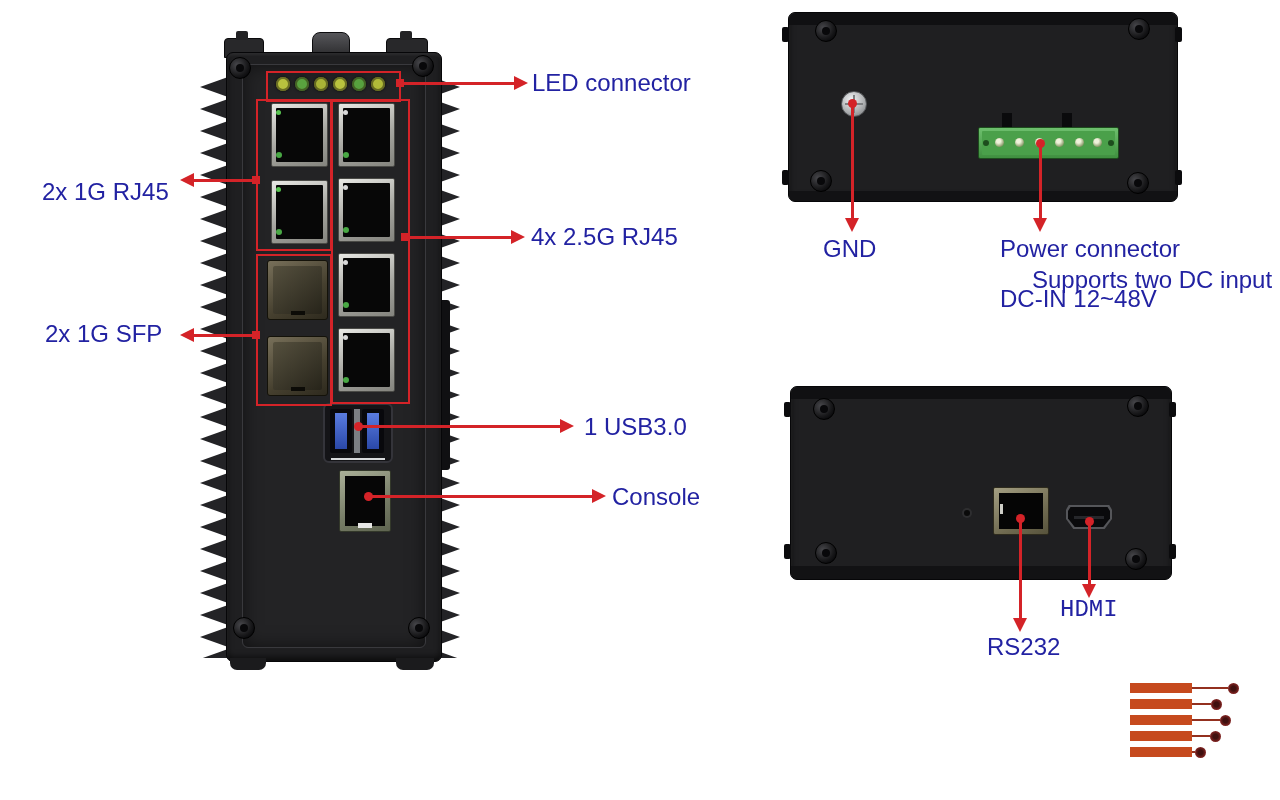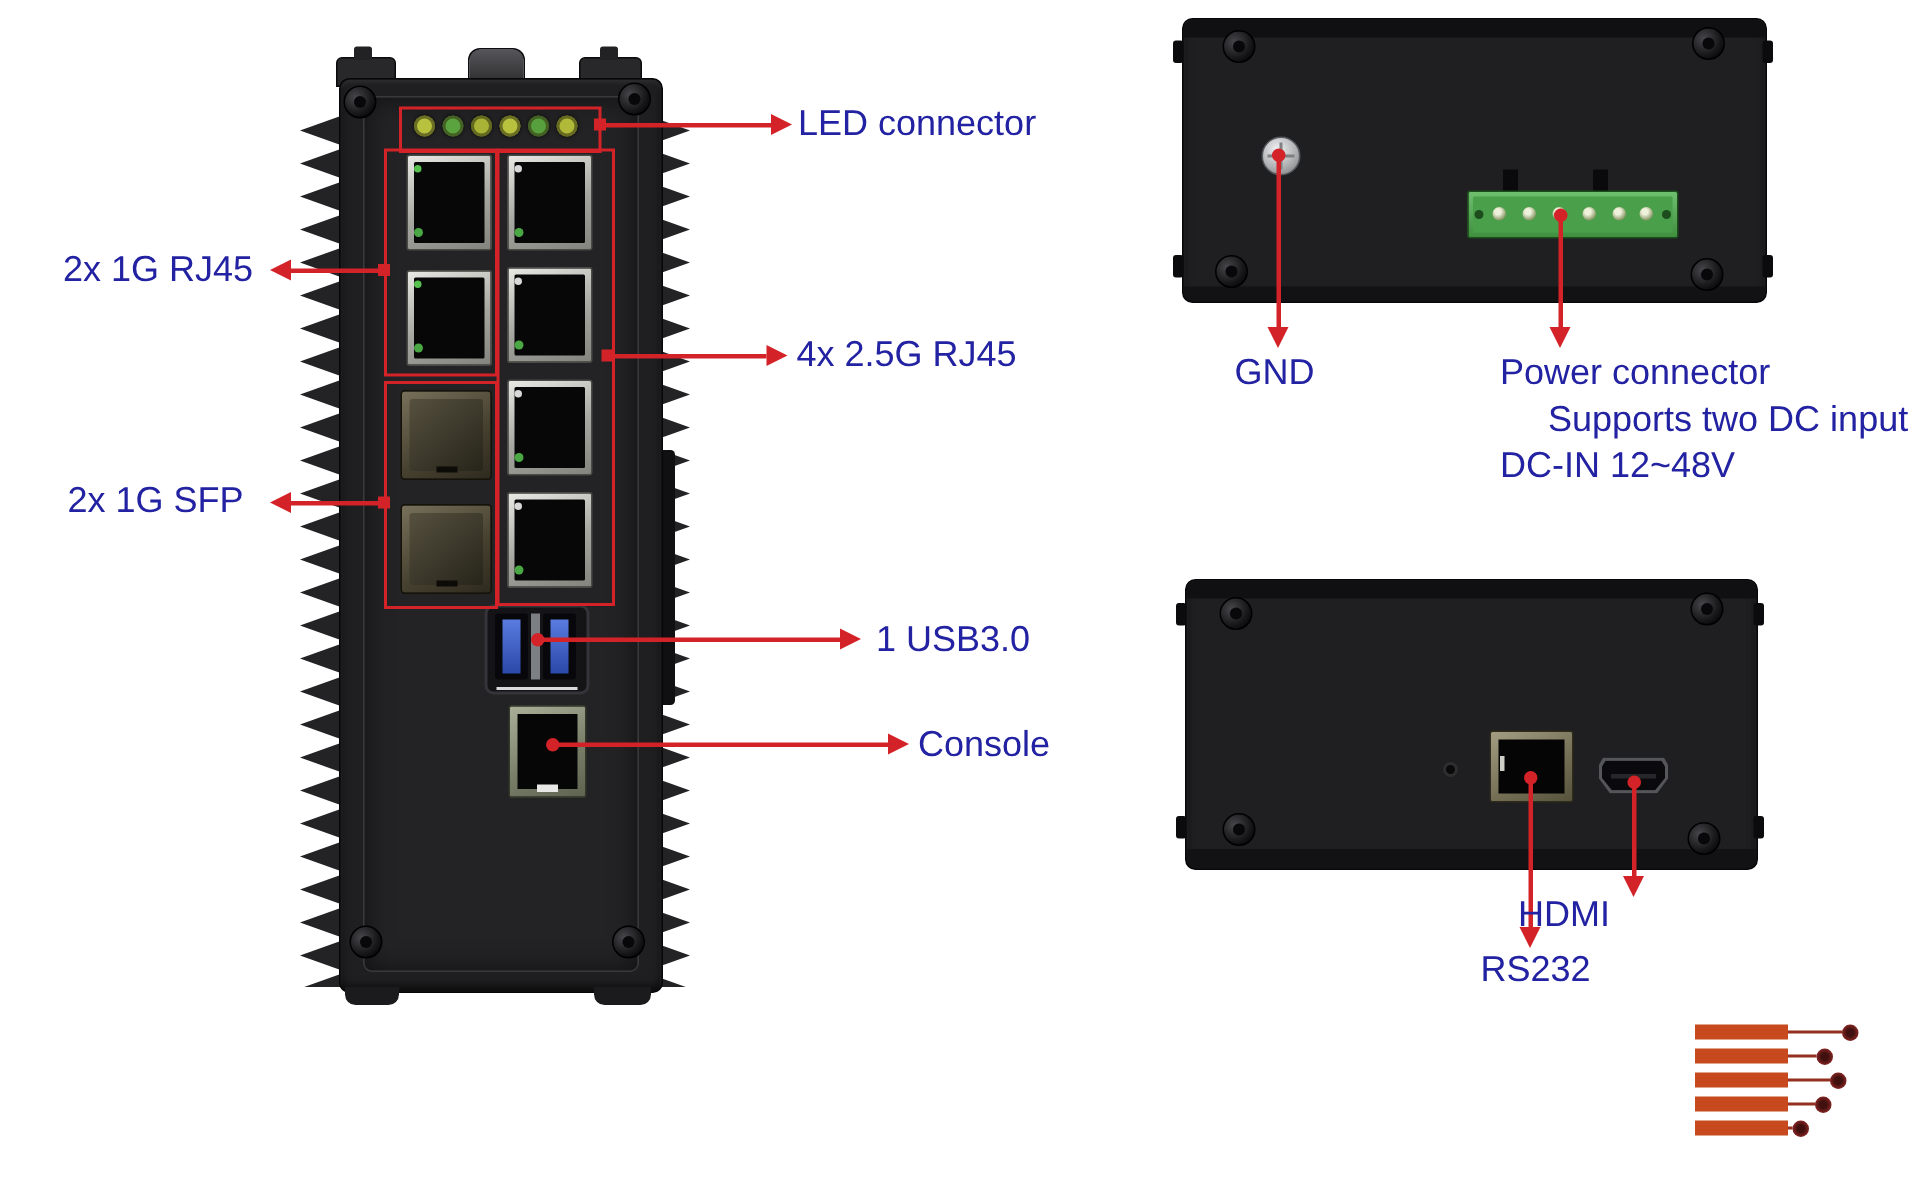--- a/index.html
+++ b/index.html
@@ -271,21 +271,21 @@
     <span class="asq" style="left:401px;top:233px;"></span>
     <span class="shaft-h" style="left:405px;top:236px;width:106px;"></span>
     <span class="head-r" style="left:511px;top:230px;"></span>
     <span class="label" style="left:531px;top:223px;">4x 2.5G RJ45</span>
   </div>
 
   <div>
     <span class="head-l" style="left:180px;top:173px;"></span>
     <span class="shaft-h" style="left:193px;top:179px;width:64px;"></span>
     <span class="asq" style="left:252px;top:176px;"></span>
-    <span class="label" style="left:42px;top:166px;">2x 1G RJ45</span>
+    <span class="label" style="left:42px;top:178px;">2x 1G RJ45</span>
   </div>
 
   <div>
     <span class="head-l" style="left:180px;top:328px;"></span>
     <span class="shaft-h" style="left:193px;top:334px;width:64px;"></span>
     <span class="asq" style="left:252px;top:331px;"></span>
     <span class="label" style="left:45px;top:320px;">2x 1G SFP</span>
   </div>
 
   <div>
@@ -348,21 +348,21 @@
     <span class="head-d" style="left:845px;top:218px;"></span>
     <span class="label" style="left:823px;top:235px;">GND</span>
   </div>
 
   <div>
     <span class="adot" style="left:1036px;top:139px;"></span>
     <span class="shaft-v" style="left:1039px;top:144px;height:74px;"></span>
     <span class="head-d" style="left:1033px;top:218px;"></span>
     <span class="label" style="left:1000px;top:235px;">Power connector</span>
     <span class="label" style="left:1032px;top:266px;">Supports two DC input</span>
-    <span class="label" style="left:1000px;top:297px;">DC-IN 12~48V</span>
+    <span class="label" style="left:1000px;top:285px;">DC-IN 12~48V</span>
   </div>
 
   <div id="rear-device">
     <div class="dev-body" style="left:0;top:0;width:380px;height:192px;">
       <div class="band-top"></div>
         <div class="band-bot" style="height:13px;"></div>
     </div>
     <span class="nub" style="left:-6px;top:16px;"></span>
     <span class="nub" style="left:-6px;top:158px;"></span>
     <span class="nub" style="right:-6px;top:16px;"></span>
@@ -394,21 +394,21 @@
     <span class="adot" style="left:1016px;top:514px;"></span>
     <span class="shaft-v" style="left:1019px;top:519px;height:99px;"></span>
     <span class="head-d" style="left:1013px;top:618px;"></span>
     <span class="label" style="left:987px;top:633px;">RS232</span>
   </div>
 
   <div>
     <span class="adot" style="left:1085px;top:517px;"></span>
     <span class="shaft-v" style="left:1088px;top:522px;height:62px;"></span>
     <span class="head-d" style="left:1082px;top:584px;"></span>
-    <span class="label" style="left:1012px;top:596px;">HDMI</span>
+    <span class="label" style="left:1060px;top:596px;font-family:Liberation Mono, monospace;">HDMI</span>
   </div>
 
   <div id="brand-logo">
     <span class="lbar" style="top:2px;"></span>
       <span class="lline" style="left:62px;top:6px;width:36px;"></span>
       <span class="ldot" style="left:98px;top:2px;"></span>
     <span class="lbar" style="top:18px;"></span>
       <span class="lline" style="left:62px;top:22px;width:19px;"></span>
       <span class="ldot" style="left:81px;top:18px;"></span>
     <span class="lbar" style="top:34px;"></span>

